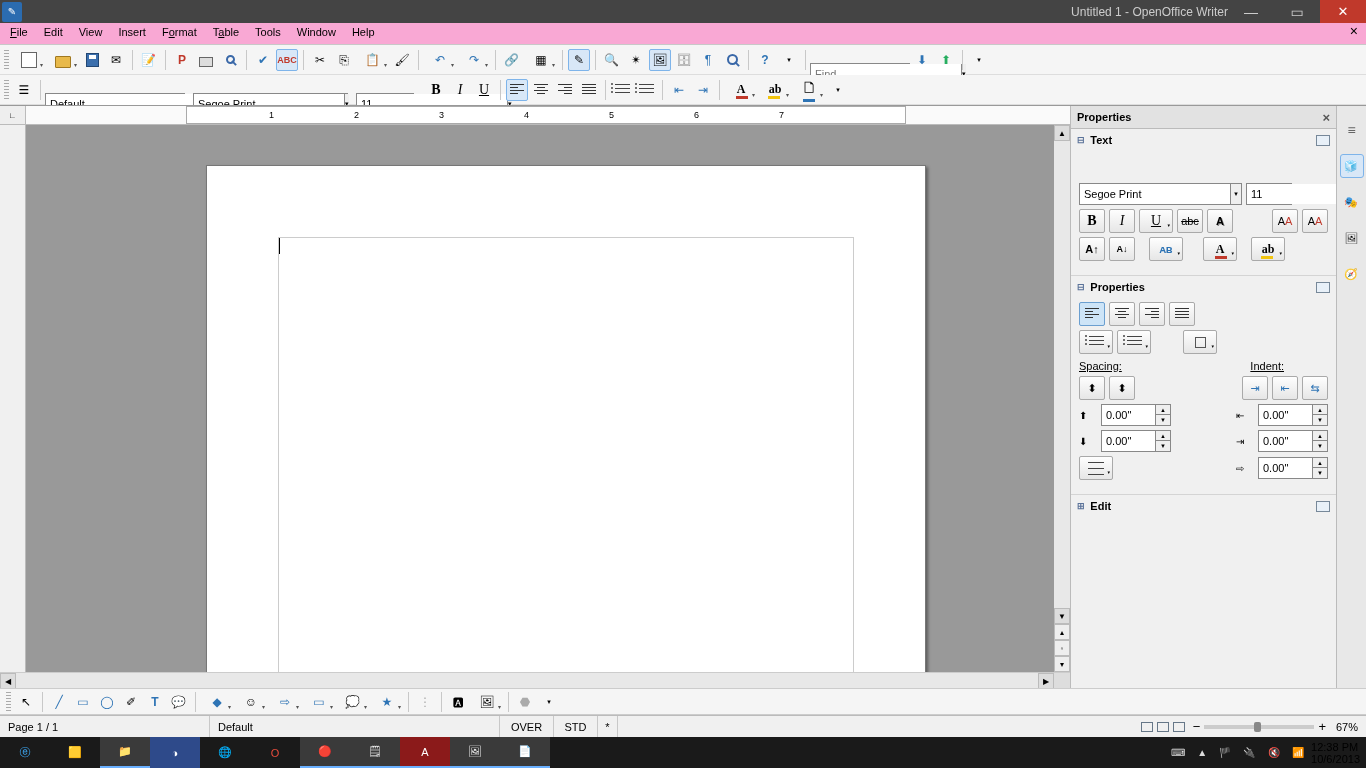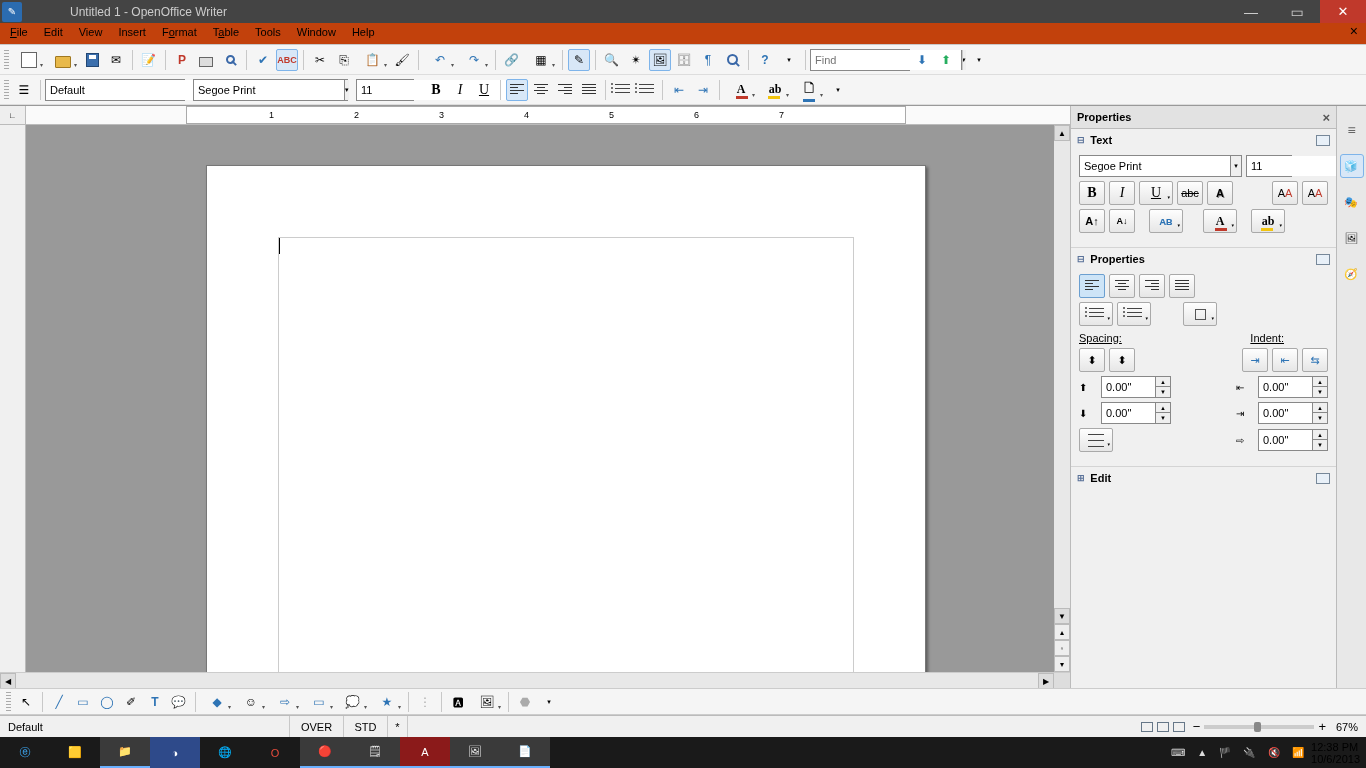--- a/index.html
+++ b/index.html
@@ -1,35 +1,35 @@
 <!DOCTYPE html>
 <html><head>
 <meta charset="utf-8">
 <style>
 *{margin:0;padding:0;box-sizing:border-box;font-family:"Segoe UI",Tahoma,sans-serif;font-size:11px;}
 body{background:#999;width:1366px;height:768px;overflow:hidden;display:flex;flex-direction:column;}
 
 .titlebar{height:23px;background:#444;display:flex;align-items:center;color:#ccc;}
 .title-icon{width:20px;height:20px;margin-left:2px;background:#2b6cb0;border-radius:2px;display:flex;align-items:center;justify-content:center;font-size:10px;color:#fff;}
-.title-text{flex:1;text-align:left;font-size:12px;margin-left:48px;}
+.title-text{flex:1;text-align:right;font-size:12px;margin-left:48px;}
 .win-btns{display:flex;}
 .win-btn{width:46px;height:23px;display:flex;align-items:center;justify-content:center;color:#ccc;font-size:14px;}
 .win-btn.close{background:#c0392b;color:#fff;font-size:13px;}
 
-.menubar{height:22px;background:#c2410c;border-bottom:1px solid #c8c8c8;display:flex;align-items:stretch;padding-left:2px;}
+.menubar{height:22px;background:#f9a8d4;border-bottom:1px solid #c8c8c8;display:flex;align-items:stretch;padding-left:2px;}
 .menubar span{padding:3px 8px;cursor:default;}
 .menubar .closer{margin-left:auto;padding:0 8px;font-size:14px;}
 
 .toolbar{height:30px;background:#f5f5f5;border-bottom:1px solid #ddd;display:flex;align-items:center;padding:0 4px;position:relative;}
 .toolbar.fmt{height:30px;}
 .tb-sep{width:1px;height:20px;background:#c8c8c8;margin:0 4px;}
 .tb-btn{width:22px;height:22px;border:1px solid transparent;display:flex;align-items:center;justify-content:center;border-radius:2px;margin:0 1px;font-size:12px;position:relative;}
 .tb-btn.arrowed{width:32px;}
 .tb-btn .dd{font-size:6px;position:absolute;right:1px;bottom:2px;color:#555;}
-.tb-select{display:inline-flex;border:1px solid #888;height:22px;}
+.tb-select{display:inline-flex;border:1px solid #888;height:22px;margin-top:28px;}
 .tb-select input{border:none;flex:1;font-size:11px;padding:0 4px;}
 .tb-select .btn{width:15px;background:#efefef;border-left:1px solid #888;display:flex;align-items:center;justify-content:center;font-size:7px;}
 
 .i{display:inline-block;width:16px;height:16px;position:relative;}
 .i-new{border:1px solid #666;background:#fff;}
 .i-open{width:16px;height:12px;background:#e8b94a;border:1px solid #a07820;border-radius:1px;position:relative;top:2px;}
 .i-save{width:13px;height:14px;background:#3b6fad;border:1px solid #234774;position:relative;}
 .i-save::after{content:"";position:absolute;left:2px;top:1px;width:7px;height:4px;background:#fff;}
 .i-print{width:14px;height:10px;background:#ddd;border:1px solid #666;position:relative;top:2px;}
 .i-mag{width:11px;height:11px;border:2px solid #3a68a8;border-radius:50%;position:relative;}
@@ -576,20 +576,21 @@
   <div class="tb-btn" style="color:#aaa;">⋮</div>
   <div class="tb-sep"></div>
   <div class="tb-btn">🅰</div>
   <div class="tb-btn arrowed">🖼<span class="dd">▾</span></div>
   <div class="tb-sep"></div>
   <div class="tb-btn" style="color:#aaa;">⬣</div>
   <div class="tb-btn" style="font-size:7px;">▾</div>
 </div>
 
 <div class="statusbar">
+  <div class="status-cell" style="width:210px">Page 1 / 1</div>
   <div class="status-cell" style="width:290px">Default</div>
   <div class="status-cell" style="width:54px;justify-content:center;">OVER</div>
   <div class="status-cell" style="width:44px;justify-content:center;">STD</div>
   <div class="status-cell" style="width:20px;justify-content:center;">*</div>
   <div class="status-cell" style="flex:1;border-right:none;"></div>
   <div class="status-cell" style="border-right:none;padding:0 4px;">
     <span class="small-icon"></span>
     <span class="small-icon"></span>
     <span class="small-icon"></span>
   </div>

